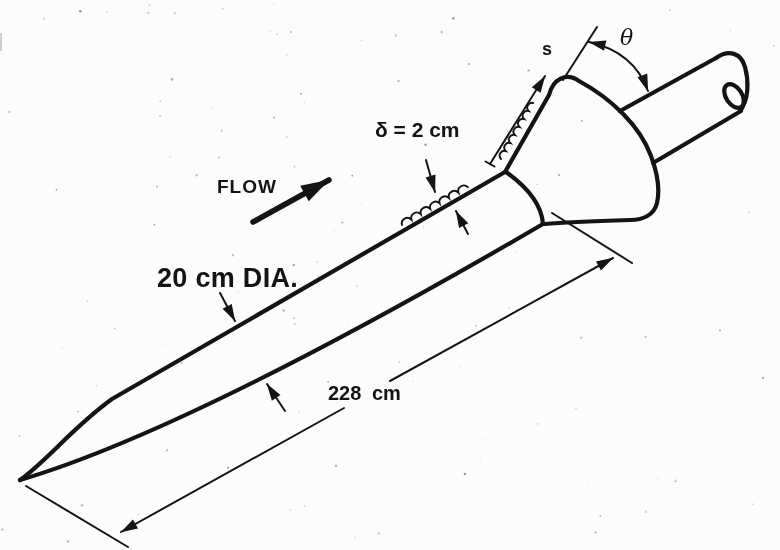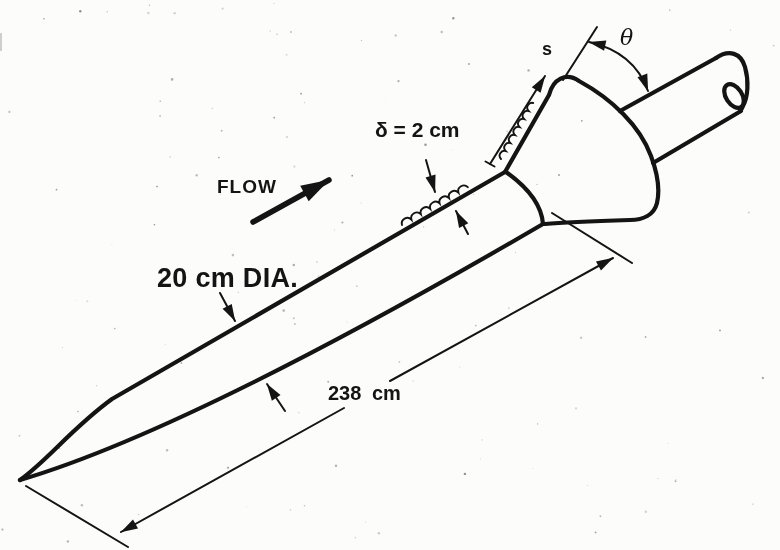--- a/index.html
+++ b/index.html
@@ -194,16 +194,16 @@
       <path d="M716,58 C729,49 741,53 745,67 C749,81 748,97 743,106 C741,110 741,111 740,111"></path>
       <ellipse cx="734" cy="96" rx="8" ry="13" stroke-width="3.5" transform="rotate(-33 734 96)"></ellipse>
     </g>
 
     <path class="flowshaft" marker-end="url(#ahBig)" d="M253,222 L329,180"></path>
   </svg>
 
   <div class="lbl lbl-flow">FLOW</div>
   <div class="lbl lbl-delta">δ = 2 cm</div>
   <div class="lbl lbl-diameter">20 cm DIA.</div>
-  <div class="lbl lbl-length">238 cm</div>
+  <div class="lbl lbl-length">228 cm</div>
   <div class="lbl lbl-s">s</div>
   <div class="lbl lbl-theta">θ</div>
 </div>
 
 </body></html>

